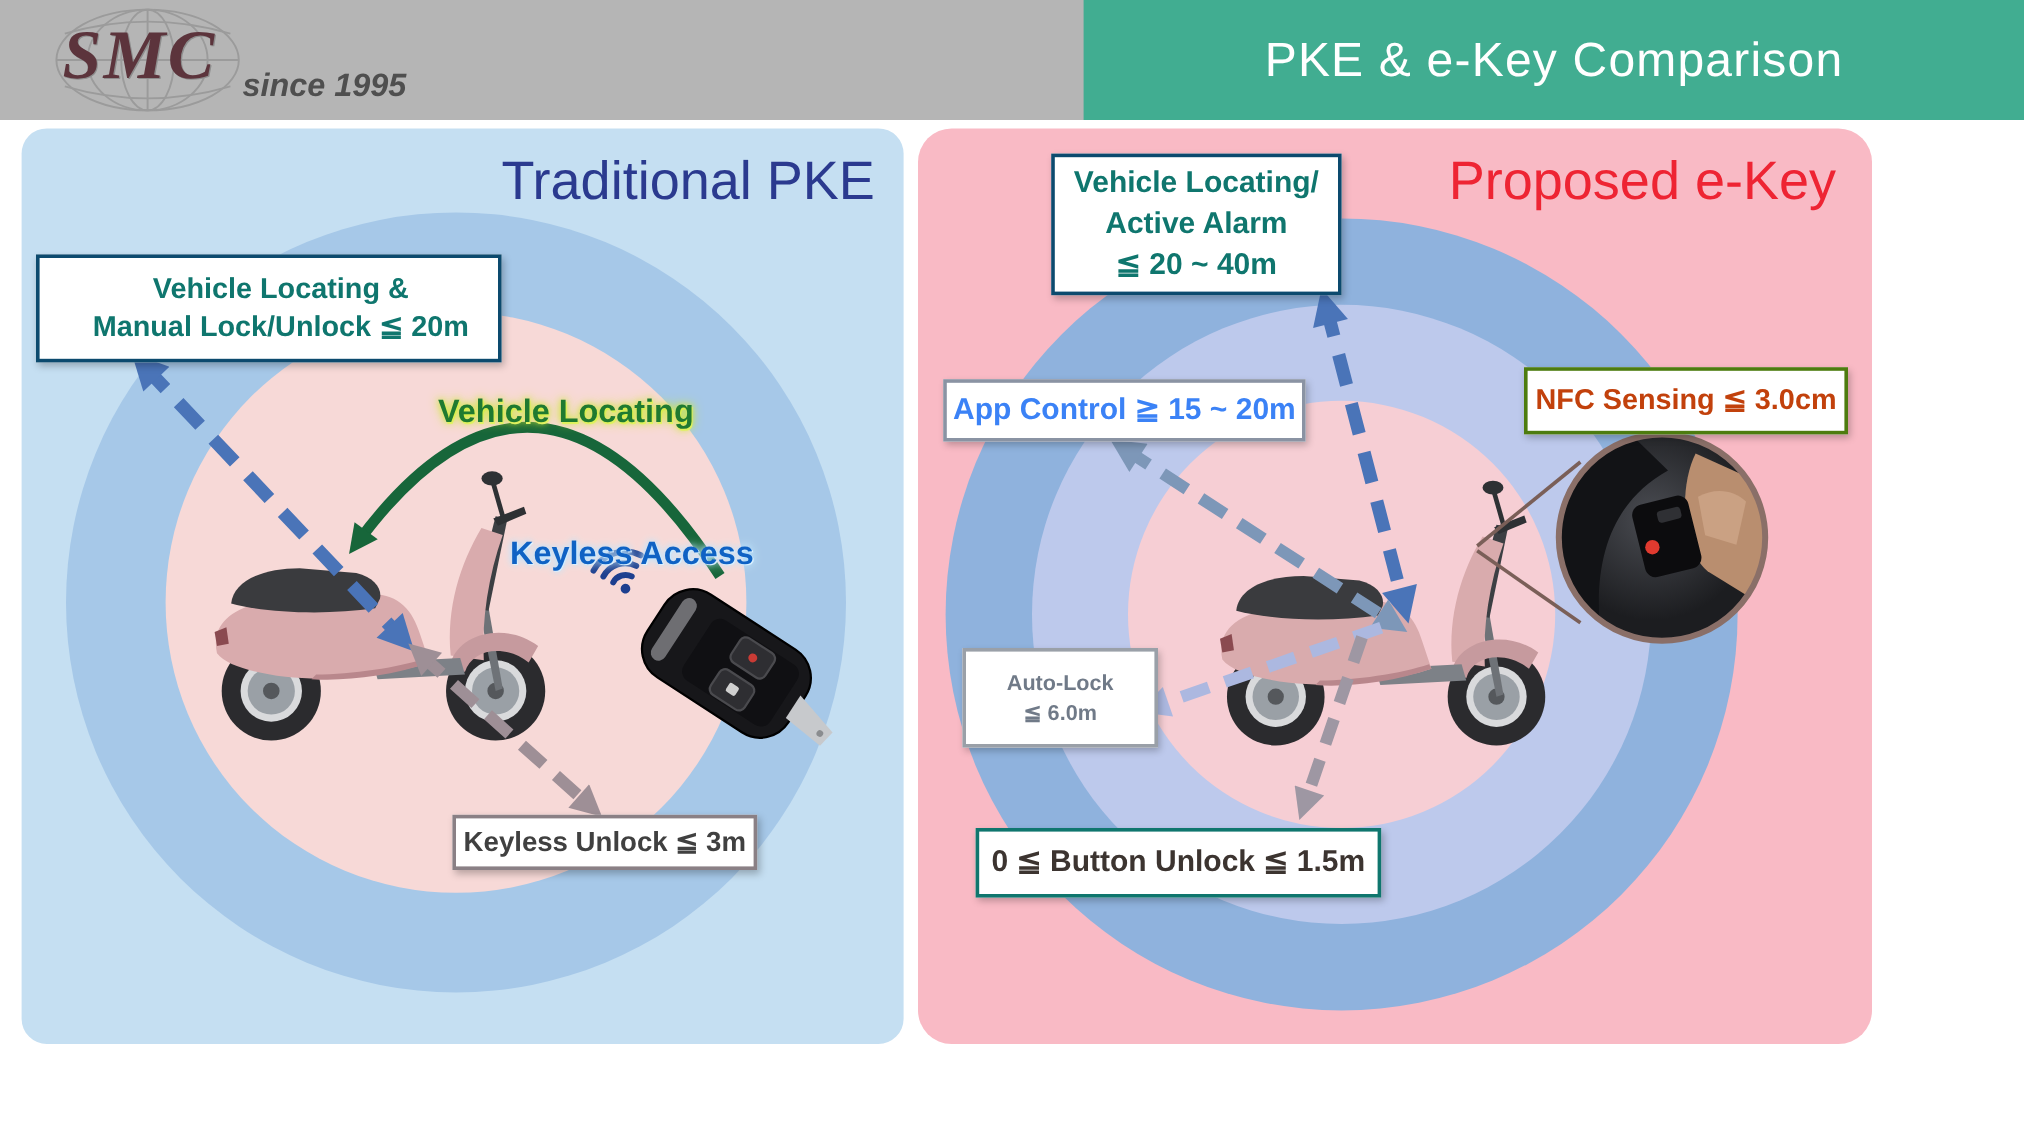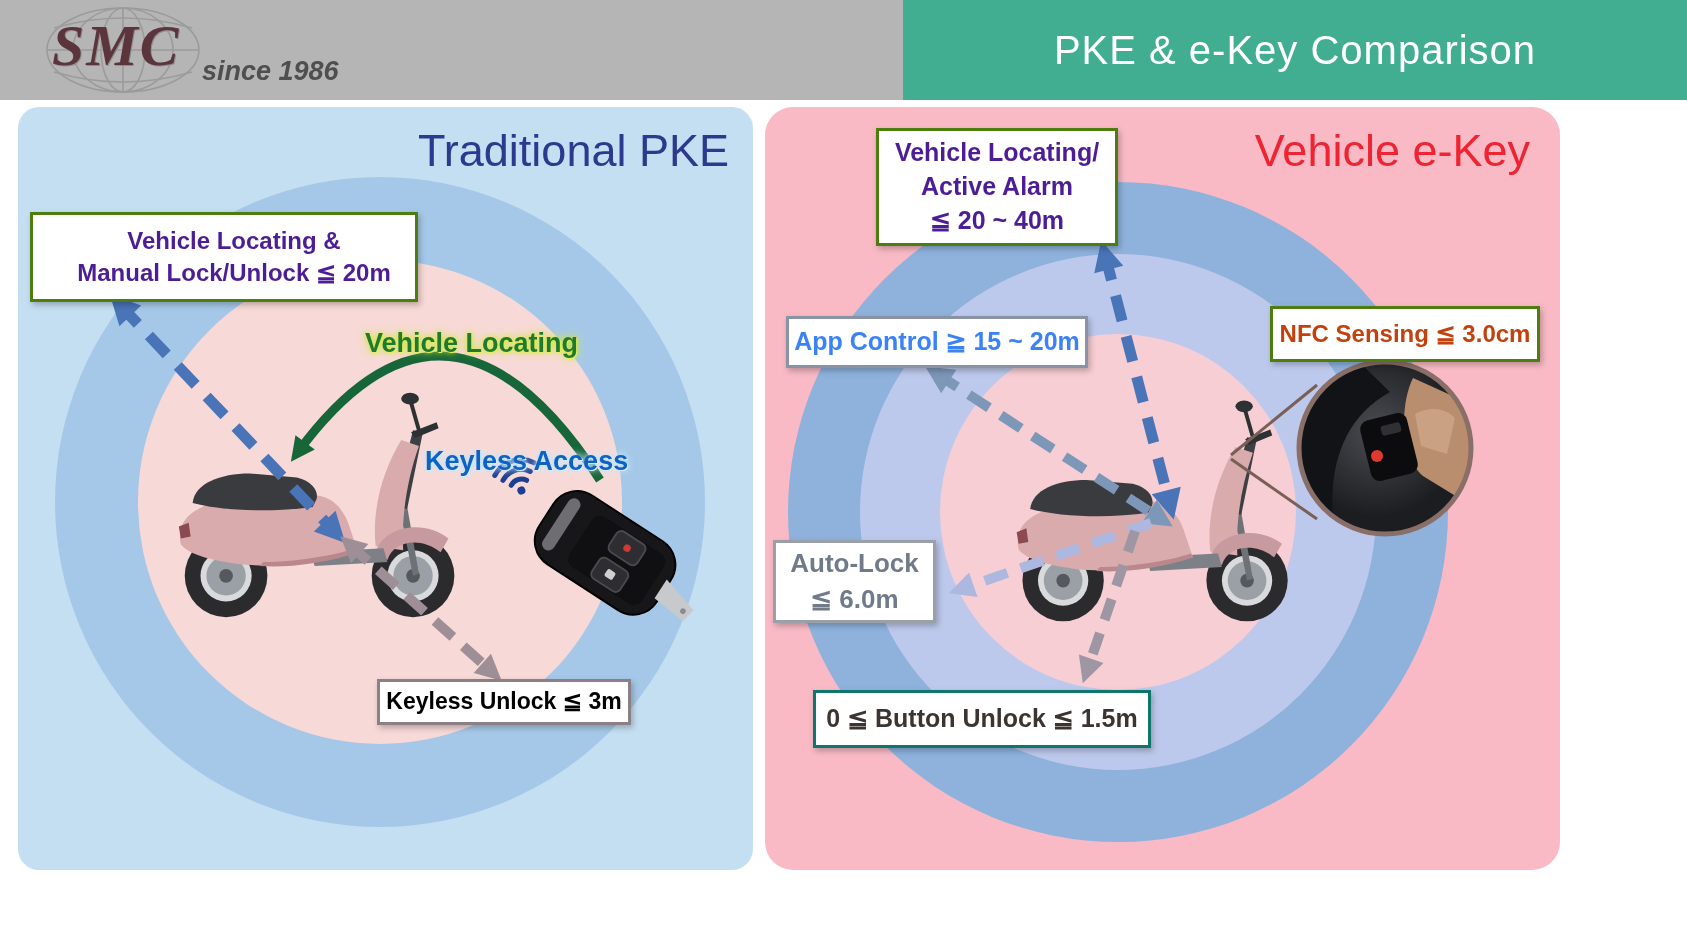--- a/index.html
+++ b/index.html
@@ -45,36 +45,36 @@
 
   .overlay { position:absolute; left:0; top:0; z-index:3; pointer-events:none; }
   .art { position:absolute; z-index:2; }
 
   .label-box {
     position:absolute; z-index:5; background:#ffffff;
     display:flex; align-items:center; justify-content:center; text-align:center;
     font-weight:bold; white-space:pre-line; line-height:1.35;
     box-shadow:2px 3px 6px rgba(0,0,0,0.25);
   }
-  .box-blue   { border:3px solid #4d7c0f; color:#4c1d95; }
+  .box-blue   { border:3px solid #0c4a6e; color:#0f766e; }
   .box-gray   { border:3px solid #8a93a3; color:#3b82f6; }
   .box-steel  { border:3px solid #9aa0a8; color:#707a88; }
   .box-brown  { border:3px solid #4d7c0f; color:#c2410c; }
   .box-dark   { border:3px solid #0f766e; color:#3c3430; }
-  .box-unlock { border:3px solid #8a8085; color:#000000; }
+  .box-unlock { border:3px solid #8a8085; color:#404040; }
 
   
   .l-locating { left:12px;  top:105px; width:362px; height:84px; font-size:24px;padding-left:20px; }
   .l-unlock   { left:359px; top:572px; width:248px; height:40px; font-size:23px; }
 
   
   .r-locating { left:111px; top:21px;  width:236px; height:112px; font-size:25px; }
   .r-app      { left:21px;  top:209px; width:296px; height:46px;  font-size:25px; }
   .r-nfc      { left:505px; top:199px; width:264px; height:50px;  font-size:24px; }
-  .r-autolock { left:8px;  top:433px; width:157px; height:77px;  font-size:26px; }
+  .r-autolock { left:37px;  top:433px; width:157px; height:77px;  font-size:18px; }
   .r-button   { left:48px;  top:583px; width:332px; height:52px;  font-size:25px; }
 
   .callout { position:absolute; z-index:5; font-weight:bold; font-size:27px; white-space:nowrap;margin-top:13px; }
   .callout-green {
     left:347px; top:208px; color:#1f7a30;
     text-shadow:0 0 5px #cfe93c, 0 0 10px #cfe93c, 1px 1px 0 #eaf77a;
   }
   .callout-blue {
     left:407px; top:326px; color:#0f62c4;
     text-shadow:0 0 5px #aee0ff, 0 0 9px #d9f0ff, 1px 1px 0 #eaf6ff;
@@ -123,21 +123,21 @@
           <ellipse cx="85" cy="46" rx="76" ry="42"></ellipse>
           <ellipse cx="85" cy="46" rx="50" ry="42"></ellipse>
           <ellipse cx="85" cy="46" rx="22" ry="42"></ellipse>
           <line x1="85" y1="4" x2="85" y2="88"></line>
           <line x1="9" y1="46" x2="161" y2="46"></line>
           <path d="M 16 24 Q 85 4 154 24"></path>
           <path d="M 16 68 Q 85 88 154 68"></path>
         </g>
       </svg>
       <span class="logo-text">SMC</span>
-      <span class="logo-tagline">since 1986</span>
+      <span class="logo-tagline">since 1995</span>
     </div>
     <div class="header-teal">
       <span class="header-title">PKE &amp; e-Key Comparison</span>
     </div>
   </div>
 
   <section class="panel panel-left">
     <div class="circle l-outer"></div>
     <div class="circle l-inner"></div>
 
@@ -194,21 +194,21 @@
     <div class="callout callout-green">Vehicle Locating</div>
     <div class="callout callout-blue">Keyless Access</div>
     <div class="label-box box-unlock l-unlock">Keyless Unlock ≦ 3m</div>
   </section>
 
   <section class="panel panel-right">
     <div class="circle r-outer"></div>
     <div class="circle r-mid"></div>
     <div class="circle r-inner"></div>
 
-    <h2 class="panel-title red">Vehicle e-Key</h2>
+    <h2 class="panel-title red">Proposed e-Key</h2>
 
     <svg class="art" style="left:238px; top:280px;" width="310" height="242" viewBox="0 0 320 250">
       <use href="#scooter"></use>
     </svg>
 
     <svg class="overlay" width="795" height="763" viewBox="0 0 795 763">
       <defs>
         <marker id="mR-blue" viewBox="0 0 10 10" refX="5" refY="5" markerWidth="34" markerHeight="30" markerUnits="userSpaceOnUse" orient="auto-start-reverse">
           <path d="M0,0 L10,5 L0,10 Z" fill="#4a74b8"></path>
         </marker>

